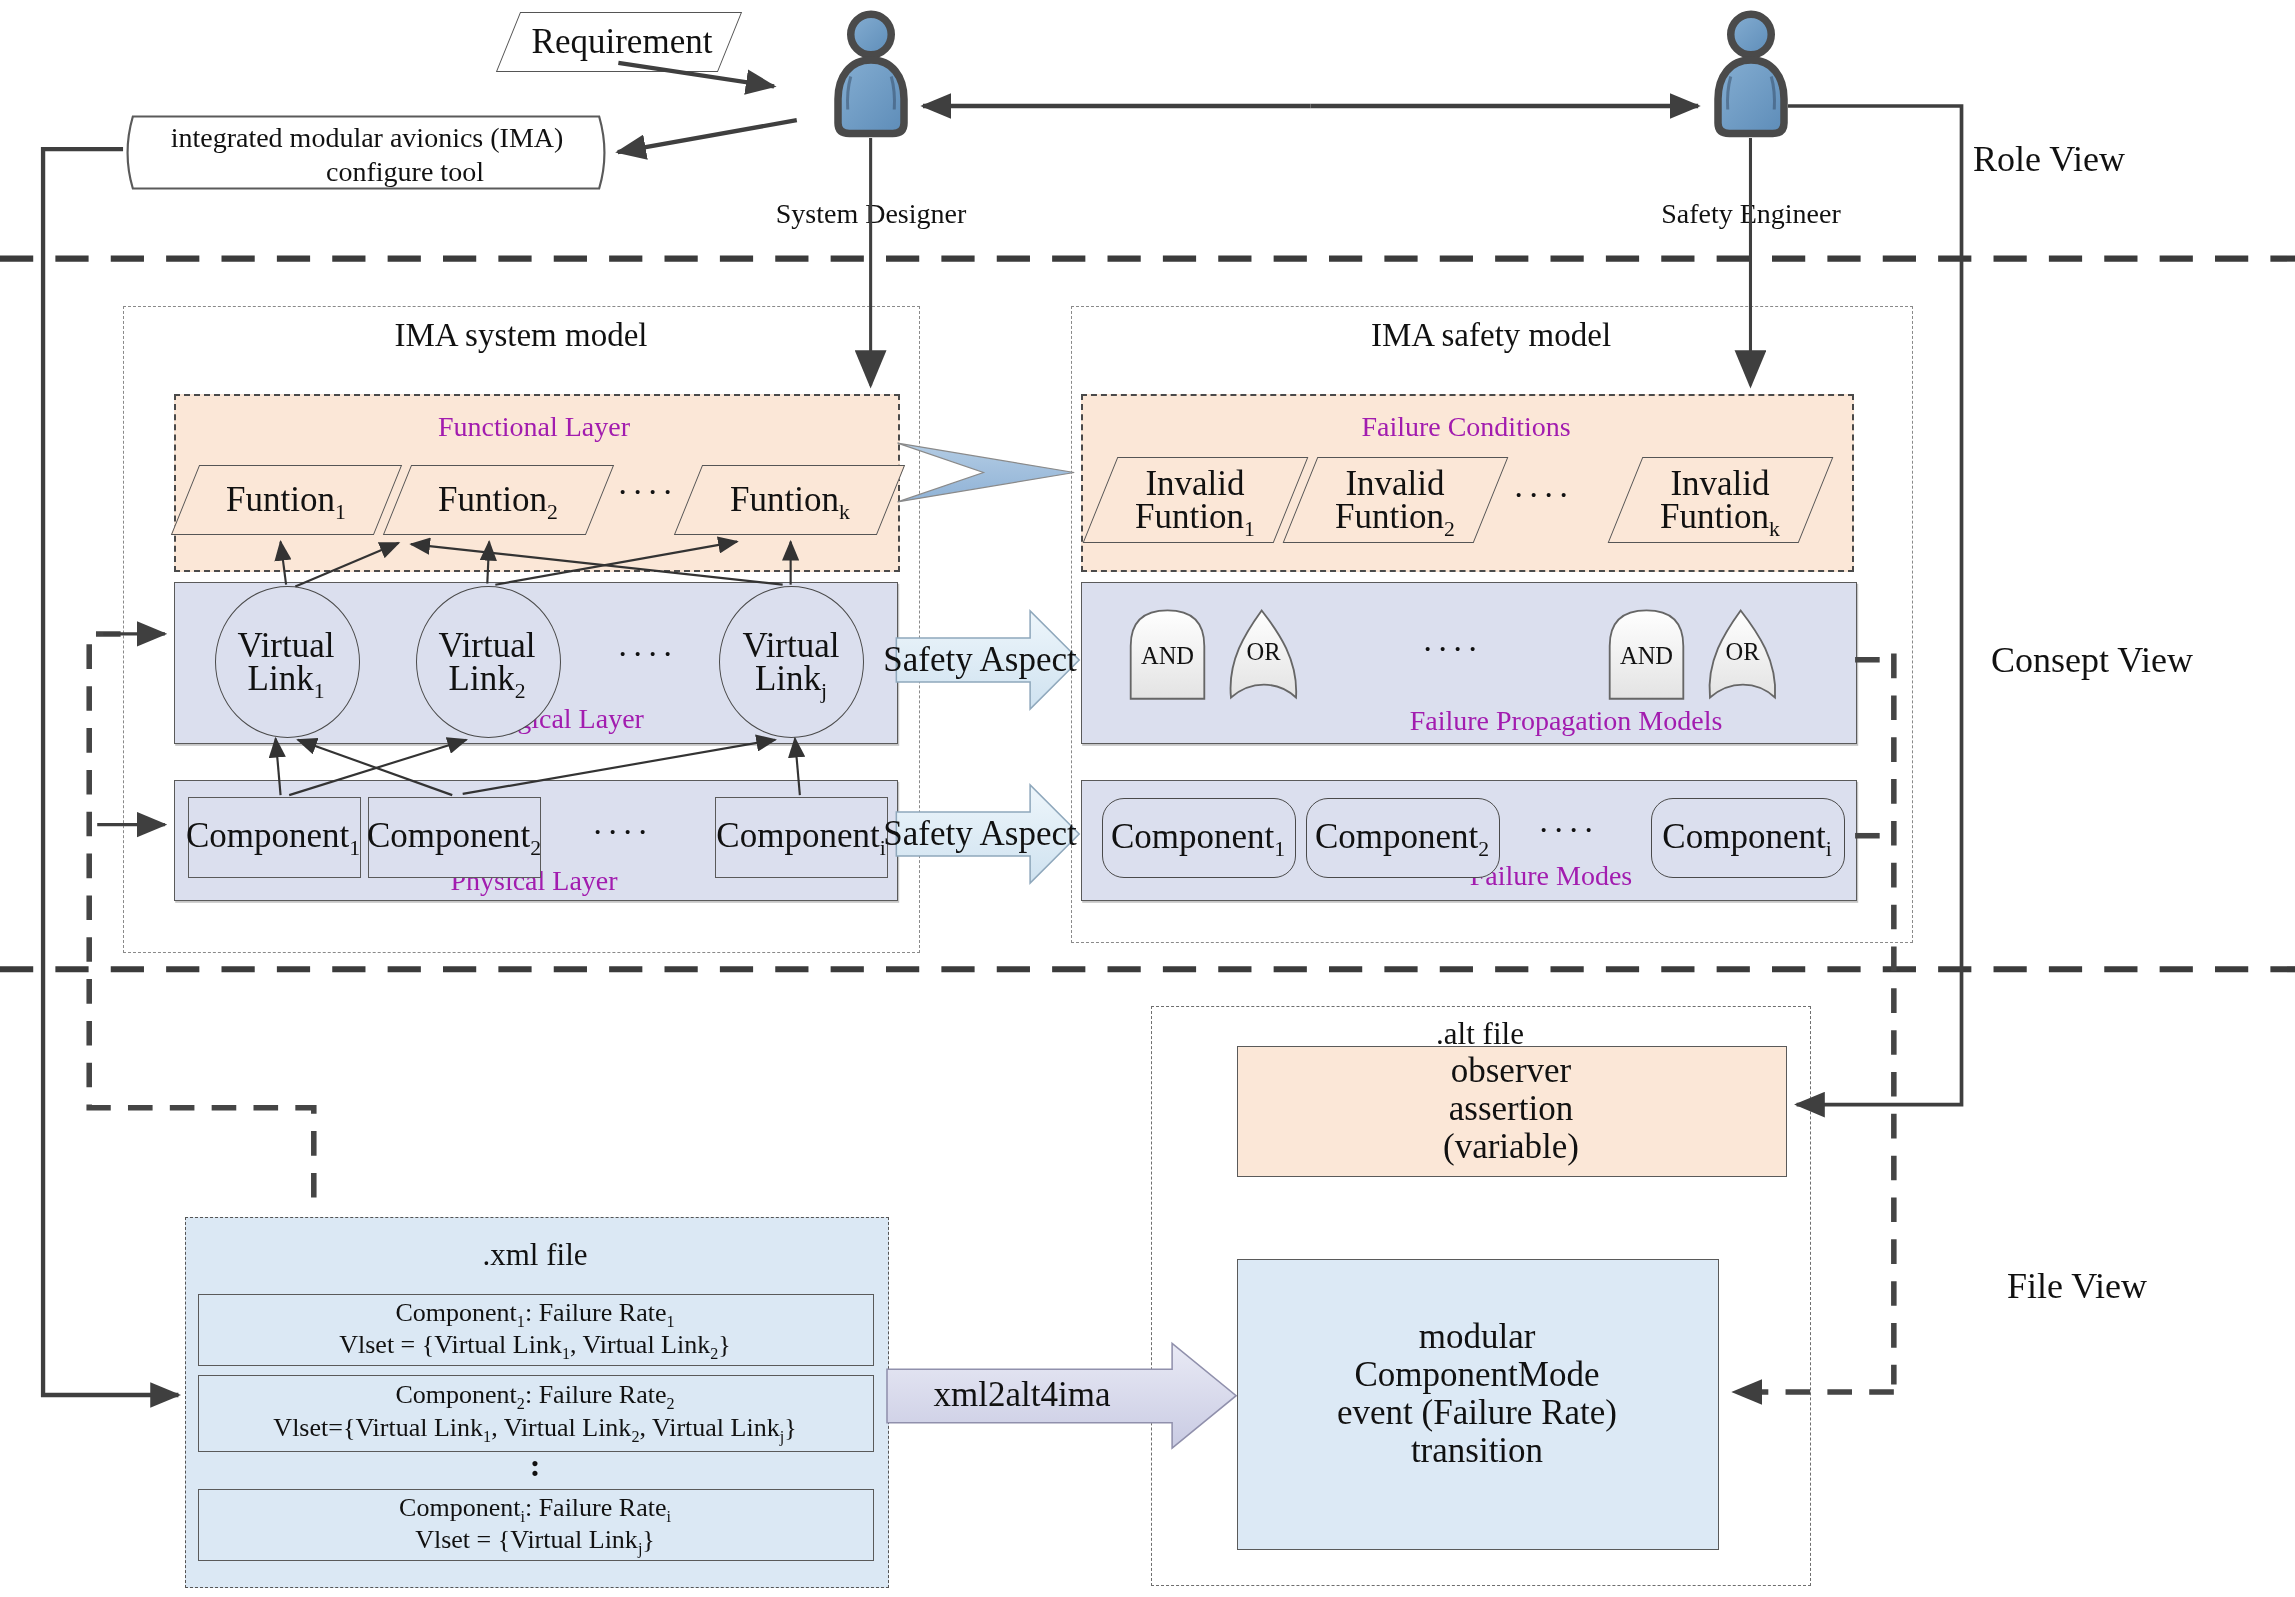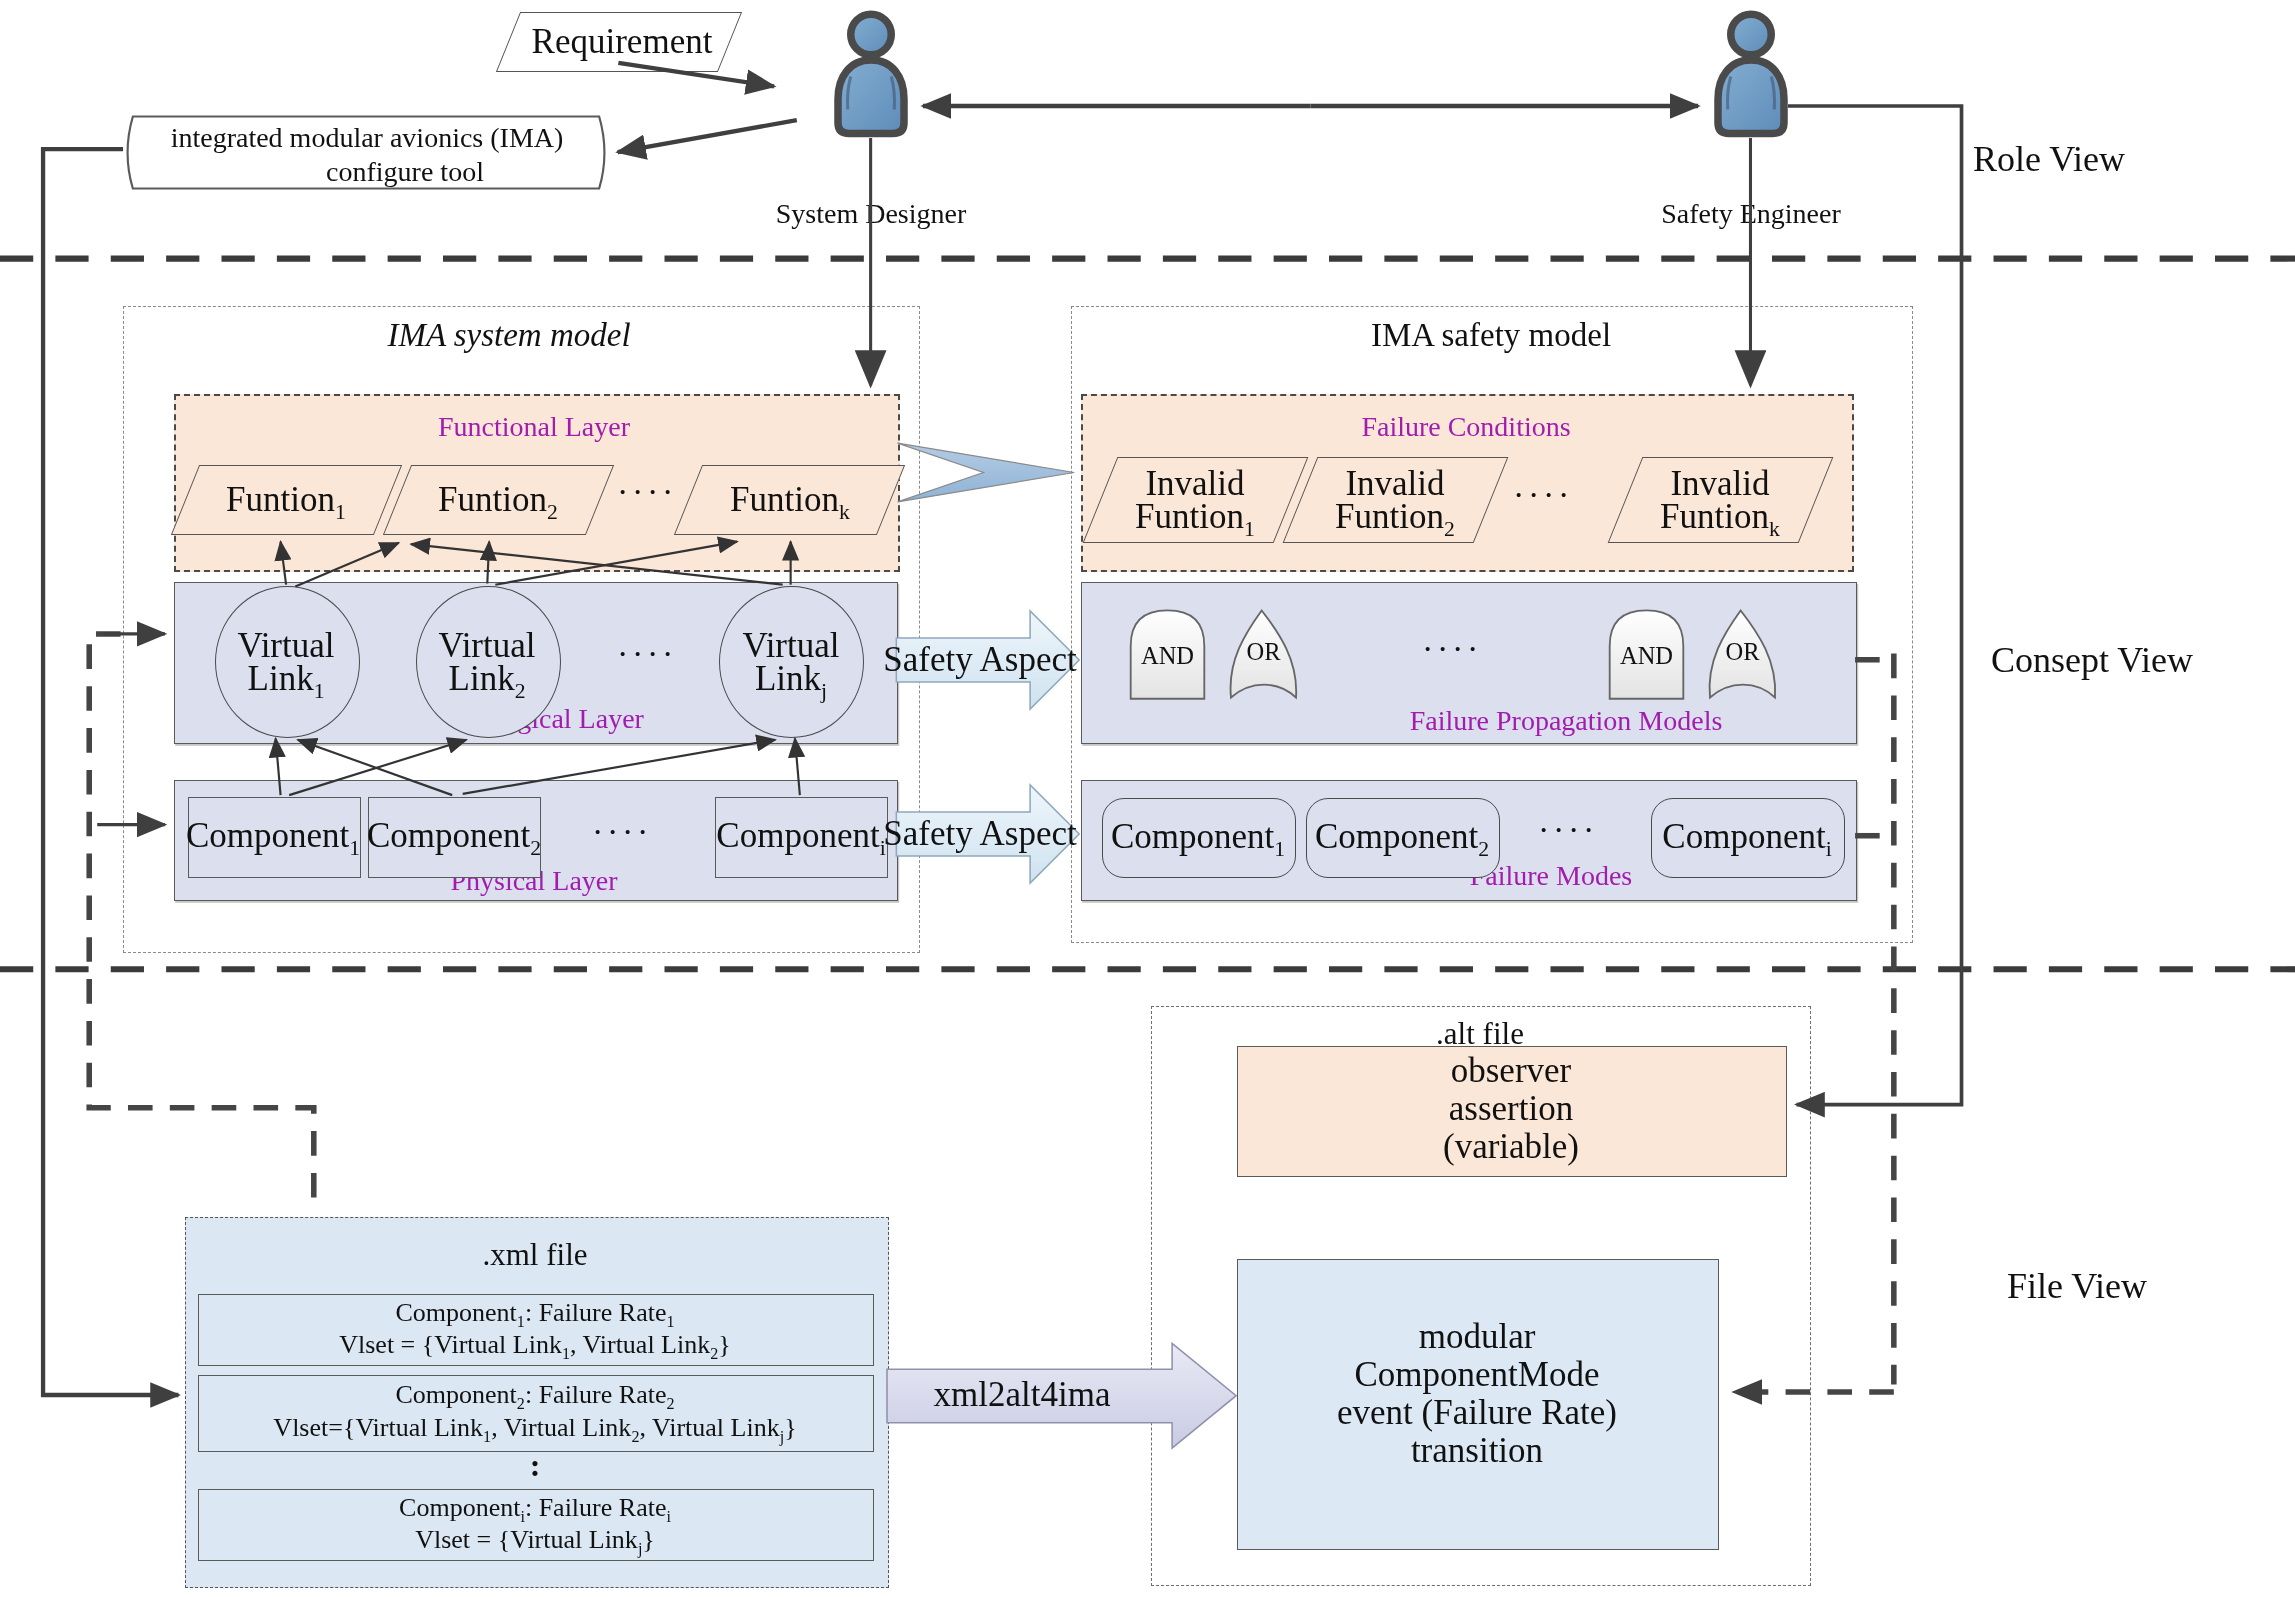--- a/index.html
+++ b/index.html
@@ -29,21 +29,21 @@
 </head>
 <body>
 
 <div class="canvas">
 
   <div class="ctr fine" style="left:123px;top:306px;width:795px;height:645px;"></div>
   <div class="ctr fine" style="left:1071px;top:306px;width:840px;height:635px;"></div>
   <div class="ctr fine" style="left:1151px;top:1006px;width:658px;height:578px;border-color:#6e6e6e;"></div>
   <div class="ctr" style="left:185px;top:1217px;width:702px;height:369px;background:#dbe8f4;border-color:#555;"></div>
 
-  <div class="lb t54" style="left:509px;top:335px;font-style:italic;">IMA system model</div>
+  <div class="lb t54" style="left:521px;top:335px;">IMA system model</div>
   <div class="lb t54" style="left:1491px;top:335px;">IMA safety model</div>
   <div class="lb t50" style="left:1480px;top:1034px;">.alt file</div>
   <div class="lb t50" style="left:535px;top:1255px;">.xml file</div>
 
   <div class="peachbox" style="left:174px;top:394px;width:722px;height:174px;"></div>
   <div class="lb t46 blu" style="left:534px;top:427px;">Functional Layer</div>
 
   <div class="para" style="left:185px;top:465px;width:203px;height:70px;">
       <div class="bg"></div>
     </div>

